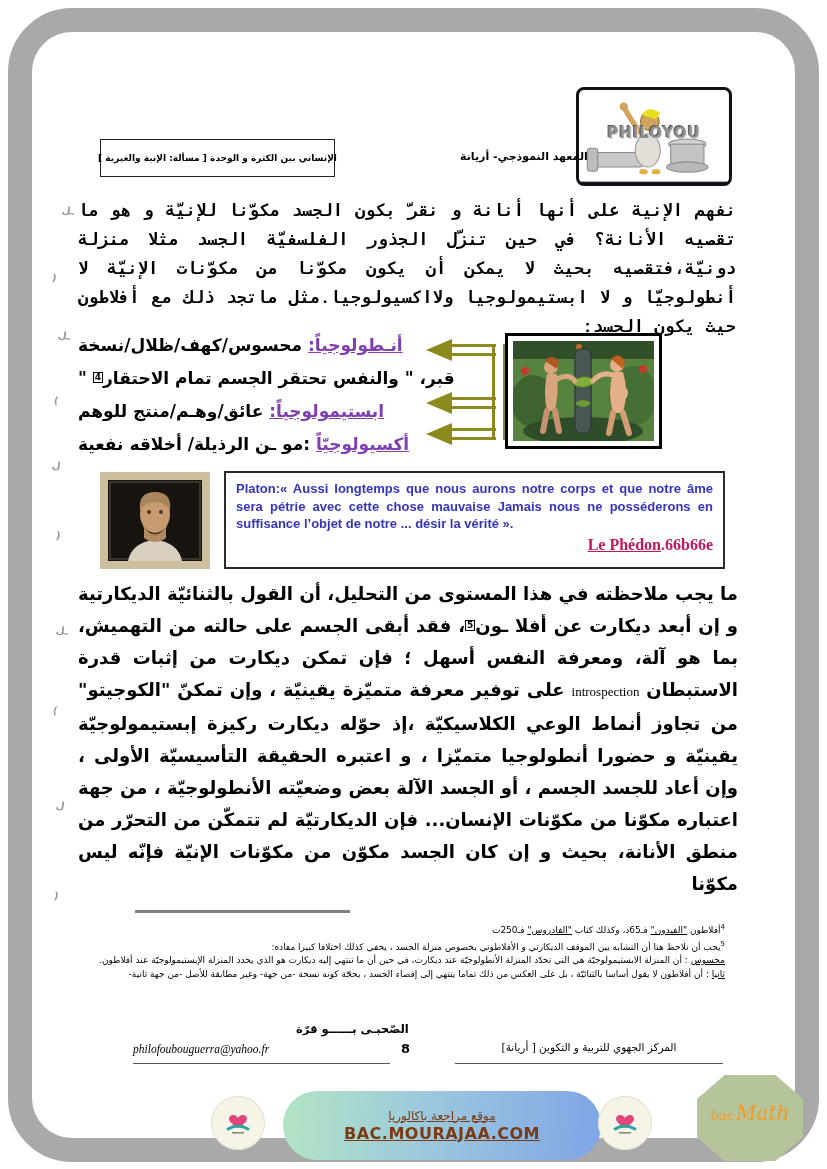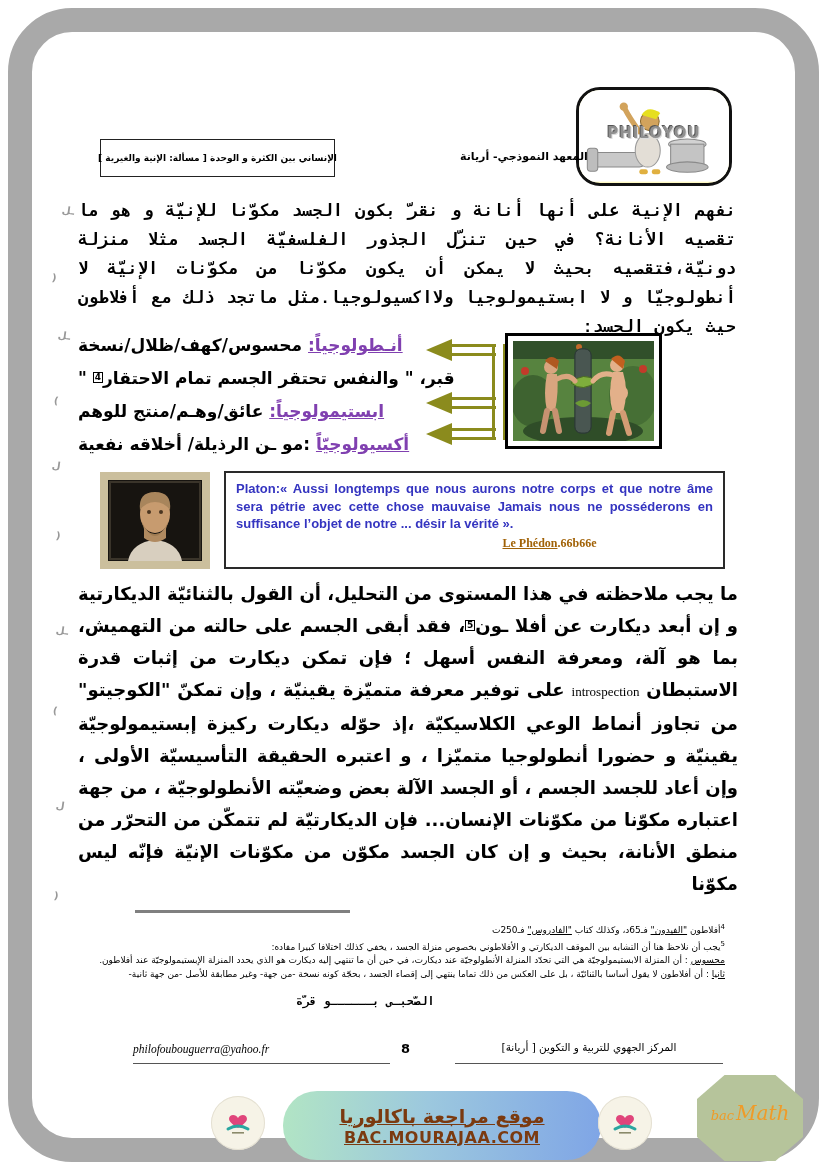--- a/index.html
+++ b/index.html
@@ -3,22 +3,22 @@
 <meta charset="utf-8">
 <style>
   html,body{margin:0;padding:0;background:#fff;}
   .page{position:relative;width:827px;height:1169px;background:#ffffff;overflow:hidden;
         font-family:"DejaVu Sans",sans-serif;color:#000;}
   .frame{position:absolute;left:8px;top:8px;width:811px;height:1154px;box-sizing:border-box;
          border:24px solid #a9a9a9;border-radius:64px;pointer-events:none;z-index:1;}
   .abs{position:absolute;}
 
   
-  .logo-box{left:576px;top:87px;width:150px;height:93px;border:3px solid #111;border-radius:24px;
-            background:#fef9c3;z-index:2;overflow:hidden;}
+  .logo-box{left:576px;top:87px;width:150px;height:93px;border:3px solid #111;border-radius:8px;
+            background:#0f172a;z-index:2;overflow:hidden;}
   .logo-text{position:absolute;left:0;top:34px;width:100%;text-align:center;color:#8f8f8f;
              font-weight:bold;font-size:15px;letter-spacing:1px;
              text-shadow:1px 1px 0 #dcdcdc, -1px -1px 0 #555;z-index:3;}
   .institute{left:460px;top:150px;font-size:11px;font-weight:bold;direction:rtl;white-space:nowrap;z-index:2;}
   .title-box{left:100px;top:139px;width:233px;height:36px;border:1.5px solid #222;background:#fff;
              display:flex;align-items:center;justify-content:center;z-index:2;}
   .title-box span{font-size:9px;font-weight:bold;direction:rtl;white-space:nowrap;}
 
   
   .para{direction:rtl;text-align:justify;font-weight:bold;color:#000;margin:0;z-index:2;}
@@ -46,43 +46,43 @@
   .scene svg{width:100%;height:100%;display:block;}
 
   
   .plato{left:100px;top:472px;width:110px;height:97px;border:8px solid #cbbf9d;box-sizing:border-box;
          background:#171410;z-index:2;}
   .plato svg{width:100%;height:100%;display:block;}
   .qbox{left:224px;top:471px;width:501px;height:98px;border:2px solid #2a2a2a;box-sizing:border-box;
         background:#fff;padding:7px 10px 4px;z-index:2;}
   .qtext{margin:0;color:#3434c0;font-weight:bold;font-size:13px;line-height:17.5px;text-align:justify;
          font-family:"Liberation Sans",sans-serif;}
-  .qsrc{margin:3px 0 0;text-align:center;padding-left:150px;font-weight:bold;font-size:12px;color:#a16207;
+  .qsrc{margin:3px 0 0;text-align:right;padding-left:150px;font-weight:bold;font-size:16px;color:#be185d;
         font-family:"Liberation Serif",serif;}
   .u{text-decoration:underline;}
 
   
   .fnsep{left:135px;top:910px;width:215px;height:3px;background:#808080;z-index:2;}
   .fns{left:80px;top:921px;width:645px;direction:rtl;text-align:right;font-size:9px;
        line-height:13.5px;color:#000;z-index:2;}
   .fn sup{font-size:7px;}
 
   
   .femail{left:133px;top:1043px;font-family:"Liberation Serif",serif;font-style:italic;font-size:11.5px;z-index:2;}
-  .fauthor{left:296px;top:994px;font-size:11.5px;font-weight:bold;direction:rtl;white-space:nowrap;z-index:2;font-family:Liberation Mono, monospace;}
+  .fauthor{left:296px;top:1022px;font-size:11.5px;font-weight:bold;direction:rtl;white-space:nowrap;z-index:2;}
   .fpage{left:401px;top:1041px;font-size:13px;font-weight:bold;z-index:2;}
   .fcenter{left:455px;top:1041px;width:268px;font-size:10.5px;direction:rtl;text-align:center;white-space:nowrap;z-index:2;}
   .fline{height:1px;background:#555;top:1063px;z-index:2;}
   .fl1{left:133px;width:257px;} .fl2{left:455px;width:268px;}
 
   
   .pill{left:283px;top:1091px;width:318px;height:69px;border-radius:34px;z-index:4;
         background:linear-gradient(95deg,#b2e5c4,#9cc8de 45%,#7fa5e6);
         display:flex;flex-direction:column;align-items:center;justify-content:center;gap:1px;}
-  .pill-l1{color:#7b3a10;font-weight:bold;font-size:19px;text-decoration:underline;direction:rtl;}
+  .pill-l1{color:#7b3a10;font-weight:normal;font-size:12px;text-decoration:underline;direction:rtl;}
   .pill-l2{color:#7b3a10;font-weight:bold;font-size:16px;text-decoration:underline;letter-spacing:.5px;}
   .circle{width:54px;height:54px;border-radius:50%;background:#f6f3e7;z-index:5;
           display:flex;align-items:center;justify-content:center;box-shadow:0 0 0 1px #e4e0d2 inset;}
   .c-left{left:211px;top:1096px;} .c-right{left:598px;top:1096px;}
   .badge{left:697px;top:1075px;width:106px;height:86px;background:#b6c49b;z-index:5;
          clip-path:polygon(26% 0,74% 0,100% 28%,100% 72%,74% 100%,26% 100%,0 72%,0 28%);
          display:flex;align-items:baseline;justify-content:center;padding-top:26px;box-sizing:border-box;}
   .badge span{color:#ef9b28;font-family:"DejaVu Serif",serif;font-style:italic;}
   .badge-bac{font-size:13px;margin-right:2px;}
   .badge-math{font-size:20px;}

